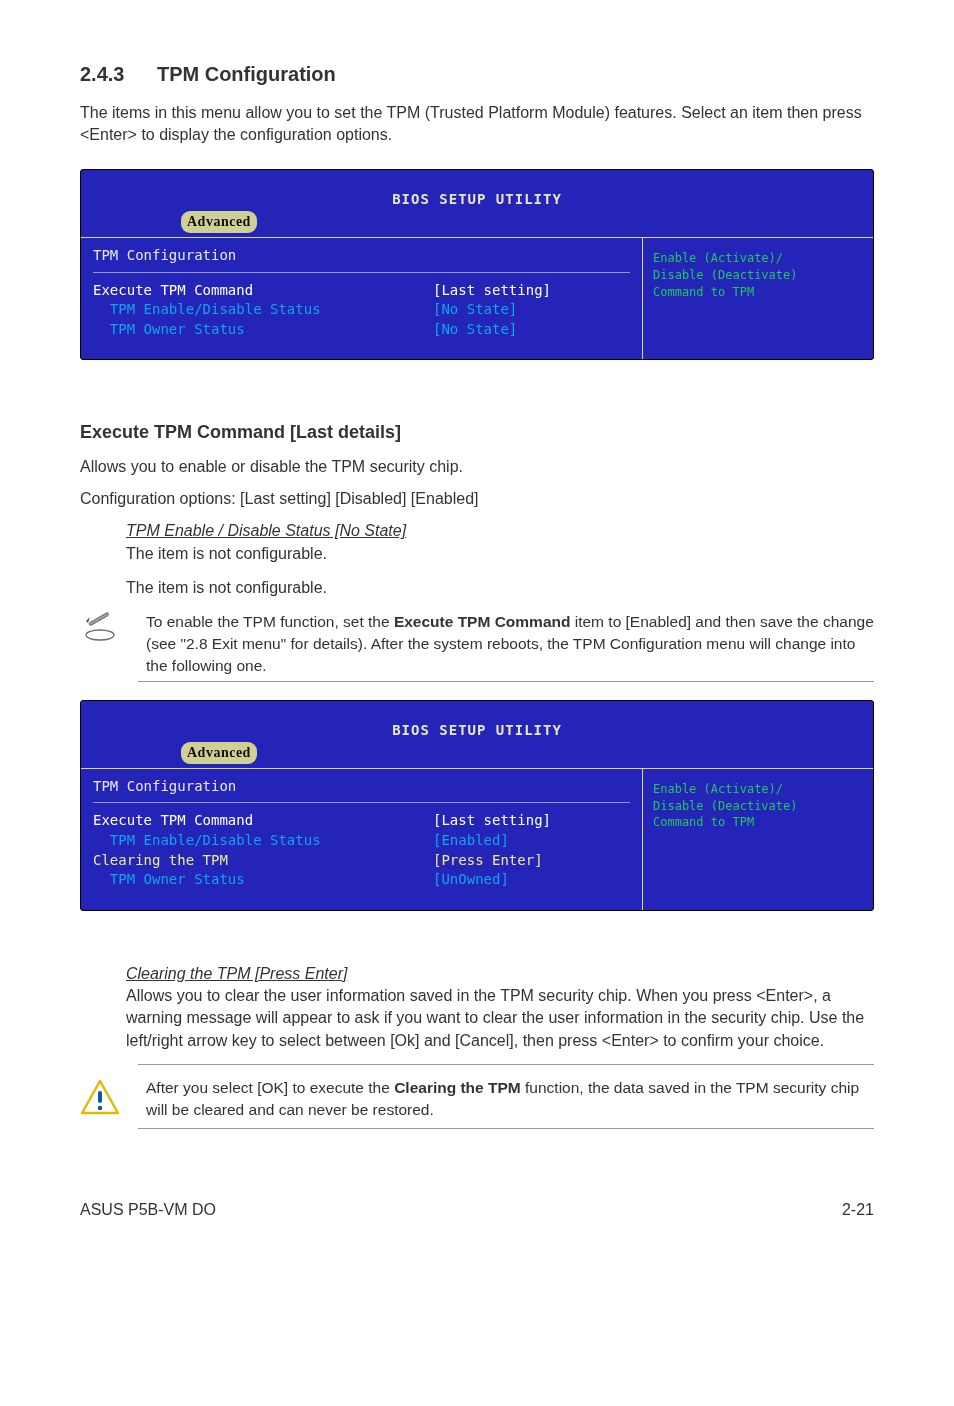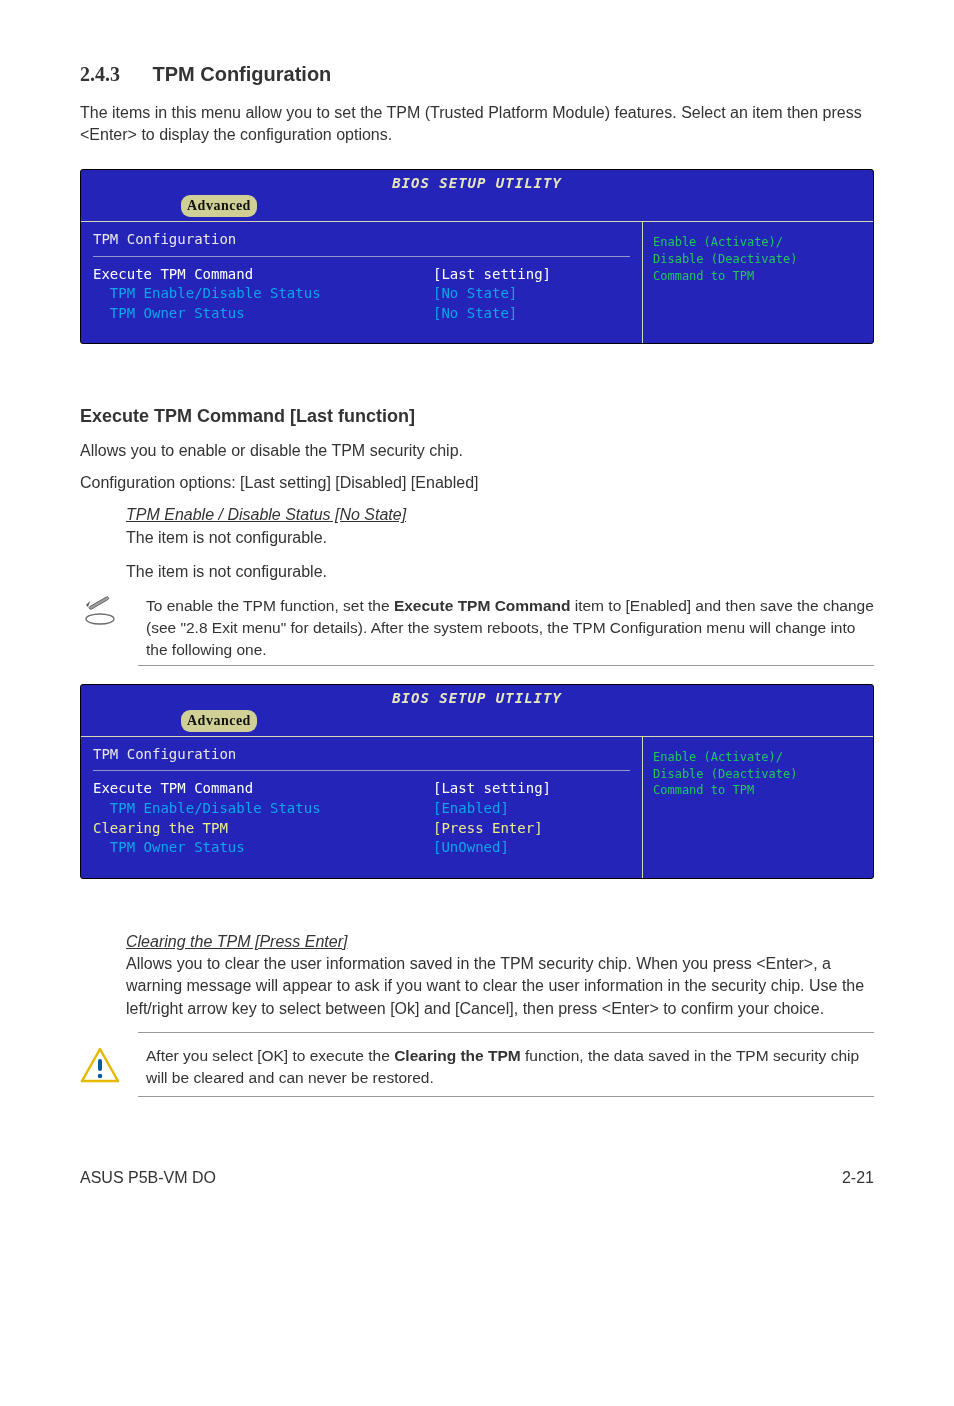--- a/index.html
+++ b/index.html
@@ -6,42 +6,41 @@
   body {
     font-family: Arial, Helvetica, sans-serif;
     background: #fff;
     width: 954px;
     min-height: 1406px;
     padding: 60px 80px 40px 80px;
     color: #333;
     font-size: 16px;
     line-height: 1.4;
   }
-  .section-num { font-weight: bold; font-size: 20px; font-family: Liberation Serif, serif; }
+  .section-num { font-weight: bold; font-size: 20px; }
   .section-title { font-weight: bold; font-size: 20px; margin-left: 28px; }
   .h-row { margin-bottom: 14px; }
   .intro { font-size: 16px; margin-bottom: 22px; }
   .bios-box {
     border: 1px solid #000;
     border-radius: 3px;
     background: #2424b8;
     color: #d8d8b0;
     font-family: "DejaVu Sans Mono", Consolas, monospace;
     font-size: 14px;
     margin-bottom: 8px;
     position: relative;
     overflow: hidden;
   }
   .bios-title {
     text-align: center;
     color: #e8e8c0;
-    padding: 4px 0 2px 0;
+    padding: 20px 0 2px 0;
     font-weight: bold;
     letter-spacing: 1px;
-    font-style: italic;
   }
   .bios-tab {
     display: inline-block;
     margin-left: 100px;
     padding: 1px 6px;
     color: #111;
     background: #cfcf96;
     font-weight: bold;
     font-family: Georgia, serif;
     letter-spacing: 0.5px;
@@ -128,21 +127,21 @@
     </div>
     <div class="bios-right">
       <div>Enable (Activate)/</div>
       <div>Disable (Deactivate)</div>
       <div>Command to TPM</div>
     </div>
   </div>
 </div>
 <div class="bottom-curve"></div>
 
-<div class="subhead">Execute TPM Command [Last function]</div>
+<div class="subhead">Execute TPM Command [Last details]</div>
 <p class="body-text">Allows you to enable or disable the TPM security chip.</p>
 <p class="body-text">Configuration options: [Last setting] [Disabled] [Enabled]</p>
 
 <div class="indent-block">
   <div class="ital-under">TPM Enable / Disable Status [No State]</div>
   <div>The item is not configurable.</div>
 </div>
 
 <div class="indent-block">
   <div>The item is not configurable.</div>

